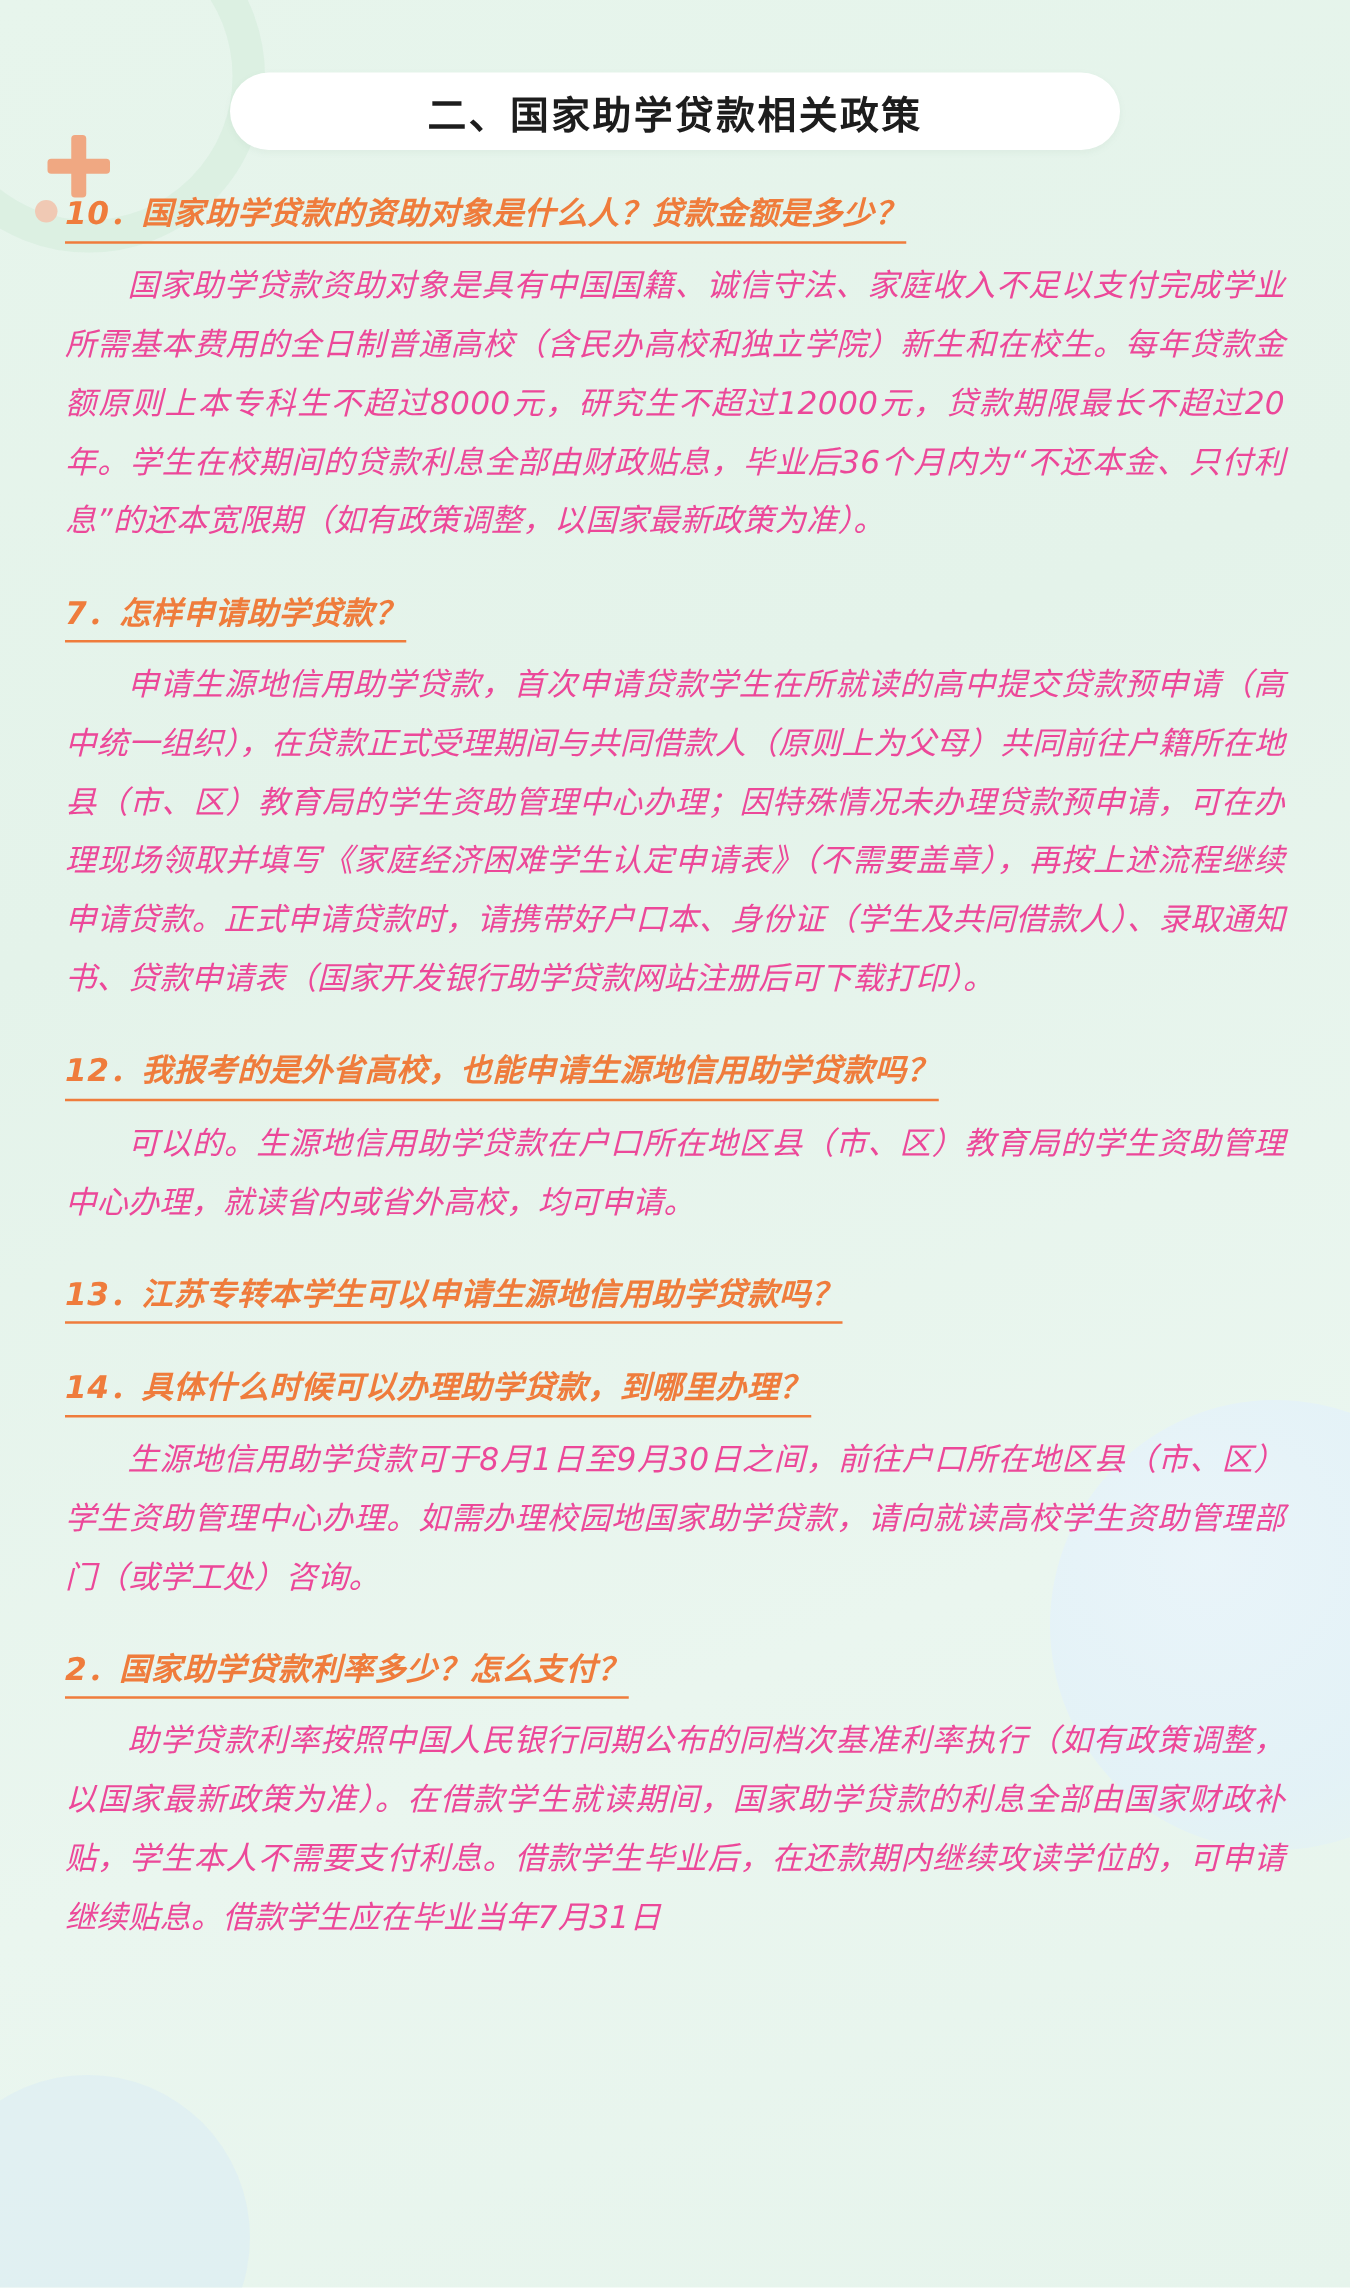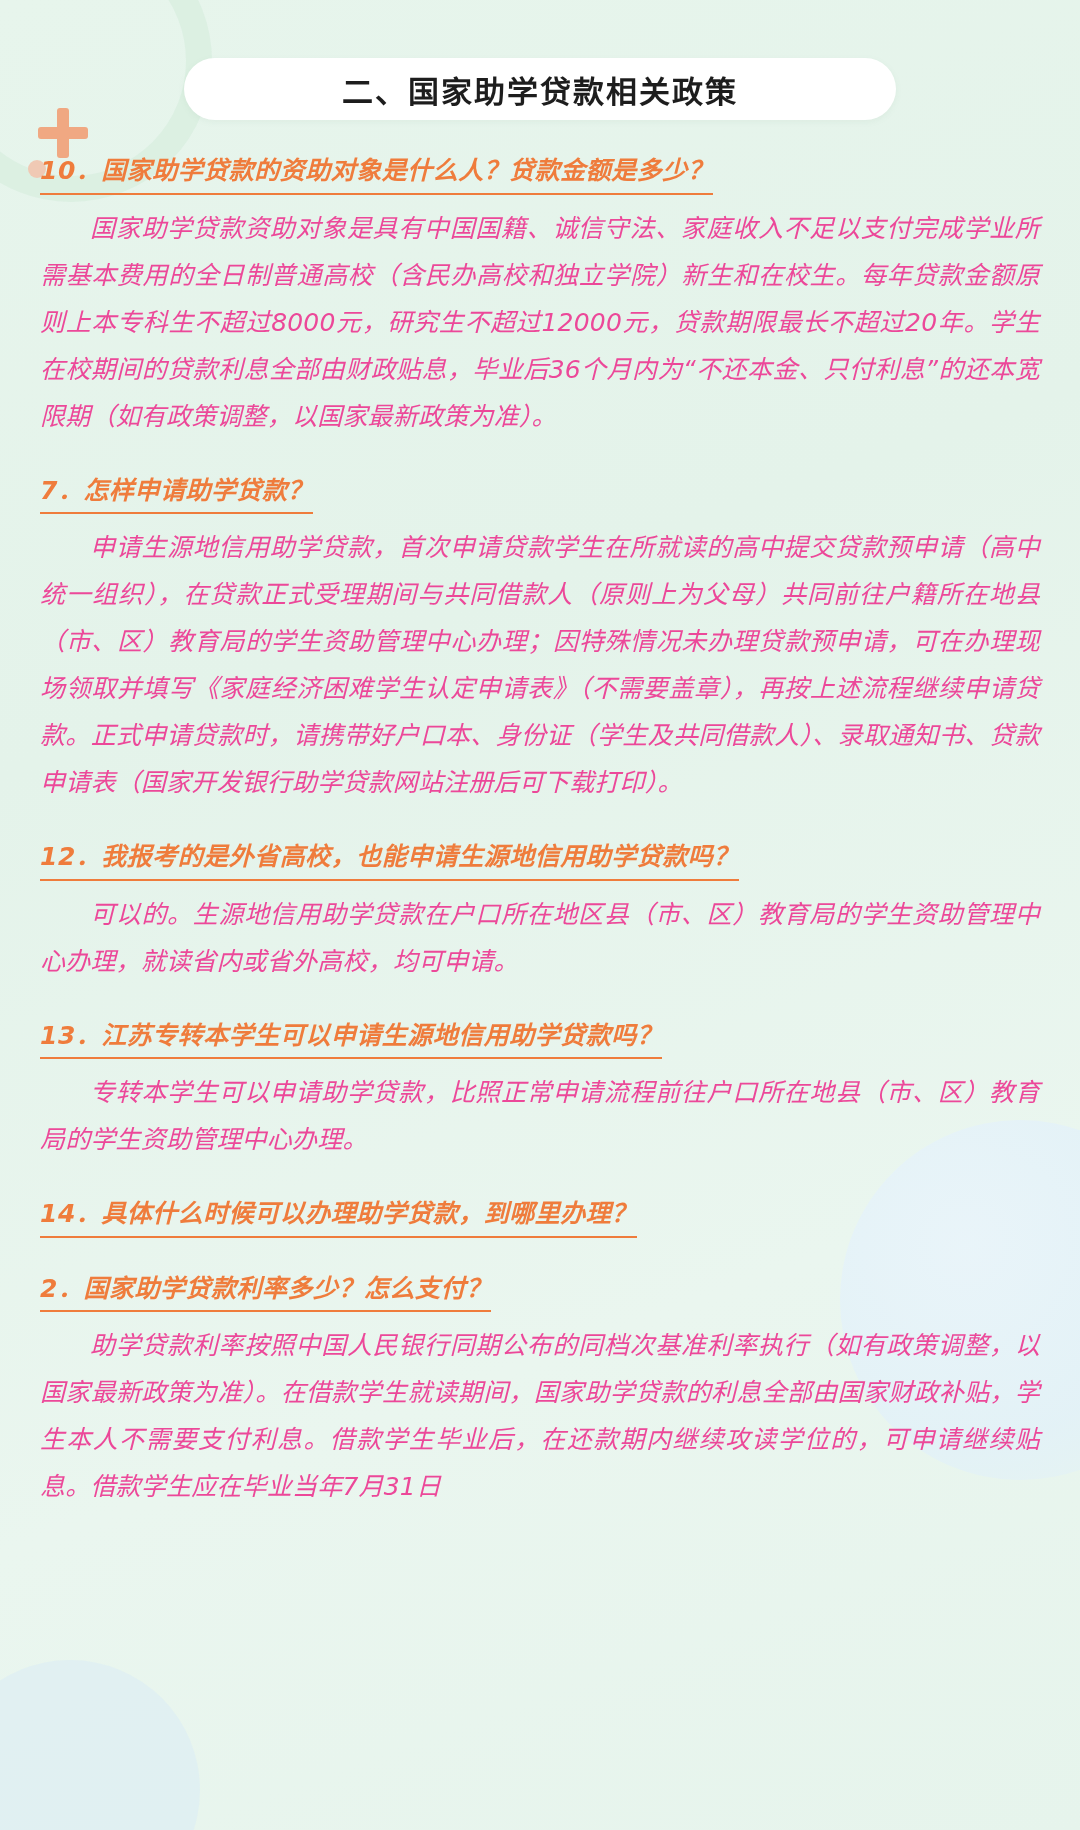--- a/index.html
+++ b/index.html
@@ -74,21 +74,21 @@
   .deco-plus span.v {
     left: 19px;
     top: 0;
     width: 12px;
     height: 50px;
   }
 
   .page {
     position: relative;
     z-index: 2;
-    padding: 0 40px;
+    padding: 0 52px;
     box-sizing: border-box;
   }
 
   .title-bar {
     margin: 58px auto 14px auto;
     width: 712px;
     height: 62px;
     background: #ffffff;
     border-radius: 31px;
     display: flex;
@@ -164,25 +164,25 @@
     <p class="answer indent">申请生源地信用助学贷款，首次申请贷款学生在所就读的高中提交贷款预申请（高中统一组织），在贷款正式受理期间与共同借款人（原则上为父母）共同前往户籍所在地县（市、区）教育局的学生资助管理中心办理；因特殊情况未办理贷款预申请，可在办理现场领取并填写《家庭经济困难学生认定申请表》（不需要盖章），再按上述流程继续申请贷款。正式申请贷款时，请携带好户口本、身份证（学生及共同借款人）、录取通知书、贷款申请表（国家开发银行助学贷款网站注册后可下载打印）。</p>
   </div>
 
   <div class="qa-block">
     <div class="question">12．我报考的是外省高校，也能申请生源地信用助学贷款吗？</div>
     <p class="answer indent">可以的。生源地信用助学贷款在户口所在地区县（市、区）教育局的学生资助管理中心办理，就读省内或省外高校，均可申请。</p>
   </div>
 
   <div class="qa-block">
     <div class="question">13．江苏专转本学生可以申请生源地信用助学贷款吗？</div>
-    <p class="answer indent">专转本学生可以申请助学贷款，比照正常申请流程前往户口所在地县（市、区）教育局的学生资助管理中心办理。</p>
   </div>
 
   <div class="qa-block">
     <div class="question">14．具体什么时候可以办理助学贷款，到哪里办理？</div>
+    <p class="answer indent">生源地信用助学贷款可于8月1日至9月30日之间，前往户口所在地区县（市、区）学生资助管理中心办理。如需办理校园地国家助学贷款，请向就读高校学生资助管理部门（或学工处）咨询。</p>
   </div>
 
   <div class="qa-block">
     <div class="question">2．国家助学贷款利率多少？怎么支付？</div>
     <p class="answer indent">助学贷款利率按照中国人民银行同期公布的同档次基准利率执行（如有政策调整，以国家最新政策为准）。在借款学生就读期间，国家助学贷款的利息全部由国家财政补贴，学生本人不需要支付利息。借款学生毕业后，在还款期内继续攻读学位的，可申请继续贴息。借款学生应在毕业当年7月31日</p>
   </div>
 
 </div>
 
 </body></html>

